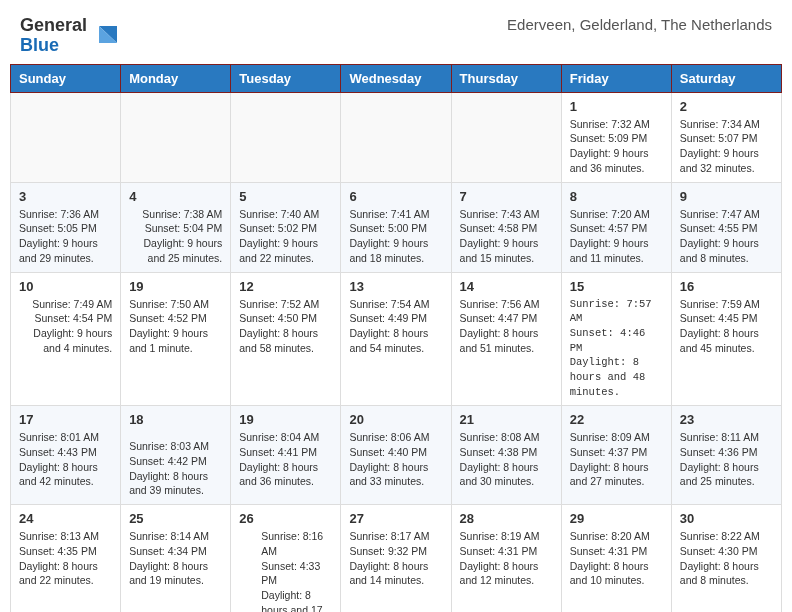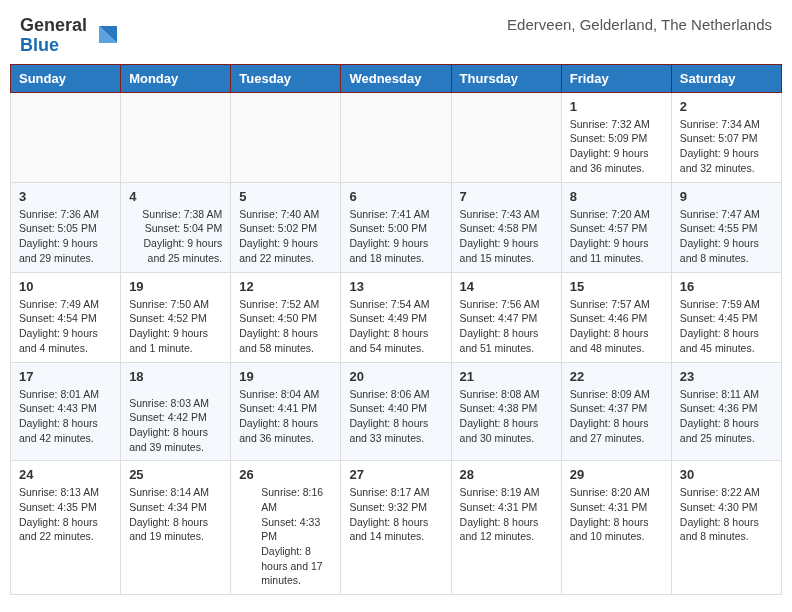--- a/index.html
+++ b/index.html
@@ -201,21 +201,21 @@
           <td>
             <span class="day-number">9</span>
             <div class="day-info" style="white-space: pre-line;">Sunrise: 7:47 AM
 Sunset: 4:55 PM
 Daylight: 9 hours and 8 minutes.</div>
           </td>
         </tr>
         <tr>
           <td>
             <span class="day-number">10</span>
-            <div class="day-info" style="white-space: pre-line;">Sunrise: 7:49 AM
+            <div class="day-info" style="white-space: pre-line; text-align: right;">Sunrise: 7:49 AM
 Sunset: 4:54 PM
 Daylight: 9 hours and 4 minutes.</div>
           </td>
           <td>
             <span class="day-number">19</span>
             <div class="day-info" style="white-space: pre-line;">Sunrise: 7:50 AM
 Sunset: 4:52 PM
 Daylight: 9 hours and 1 minute.</div>
           </td>
           <td>
@@ -231,21 +231,21 @@
 Daylight: 8 hours and 54 minutes.</div>
           </td>
           <td>
             <span class="day-number">14</span>
             <div class="day-info" style="white-space: pre-line;">Sunrise: 7:56 AM
 Sunset: 4:47 PM
 Daylight: 8 hours and 51 minutes.</div>
           </td>
           <td>
             <span class="day-number">15</span>
-            <div class="day-info" style="white-space: pre-line;">Sunrise: 7:57 AM
+            <div class="day-info" style="white-space: pre-line; font-family: Liberation Mono, monospace;">Sunrise: 7:57 AM
 Sunset: 4:46 PM
 Daylight: 8 hours and 48 minutes.</div>
           </td>
           <td>
             <span class="day-number">16</span>
             <div class="day-info" style="white-space: pre-line;">Sunrise: 7:59 AM
 Sunset: 4:45 PM
 Daylight: 8 hours and 45 minutes.</div>
           </td>
         </tr>

